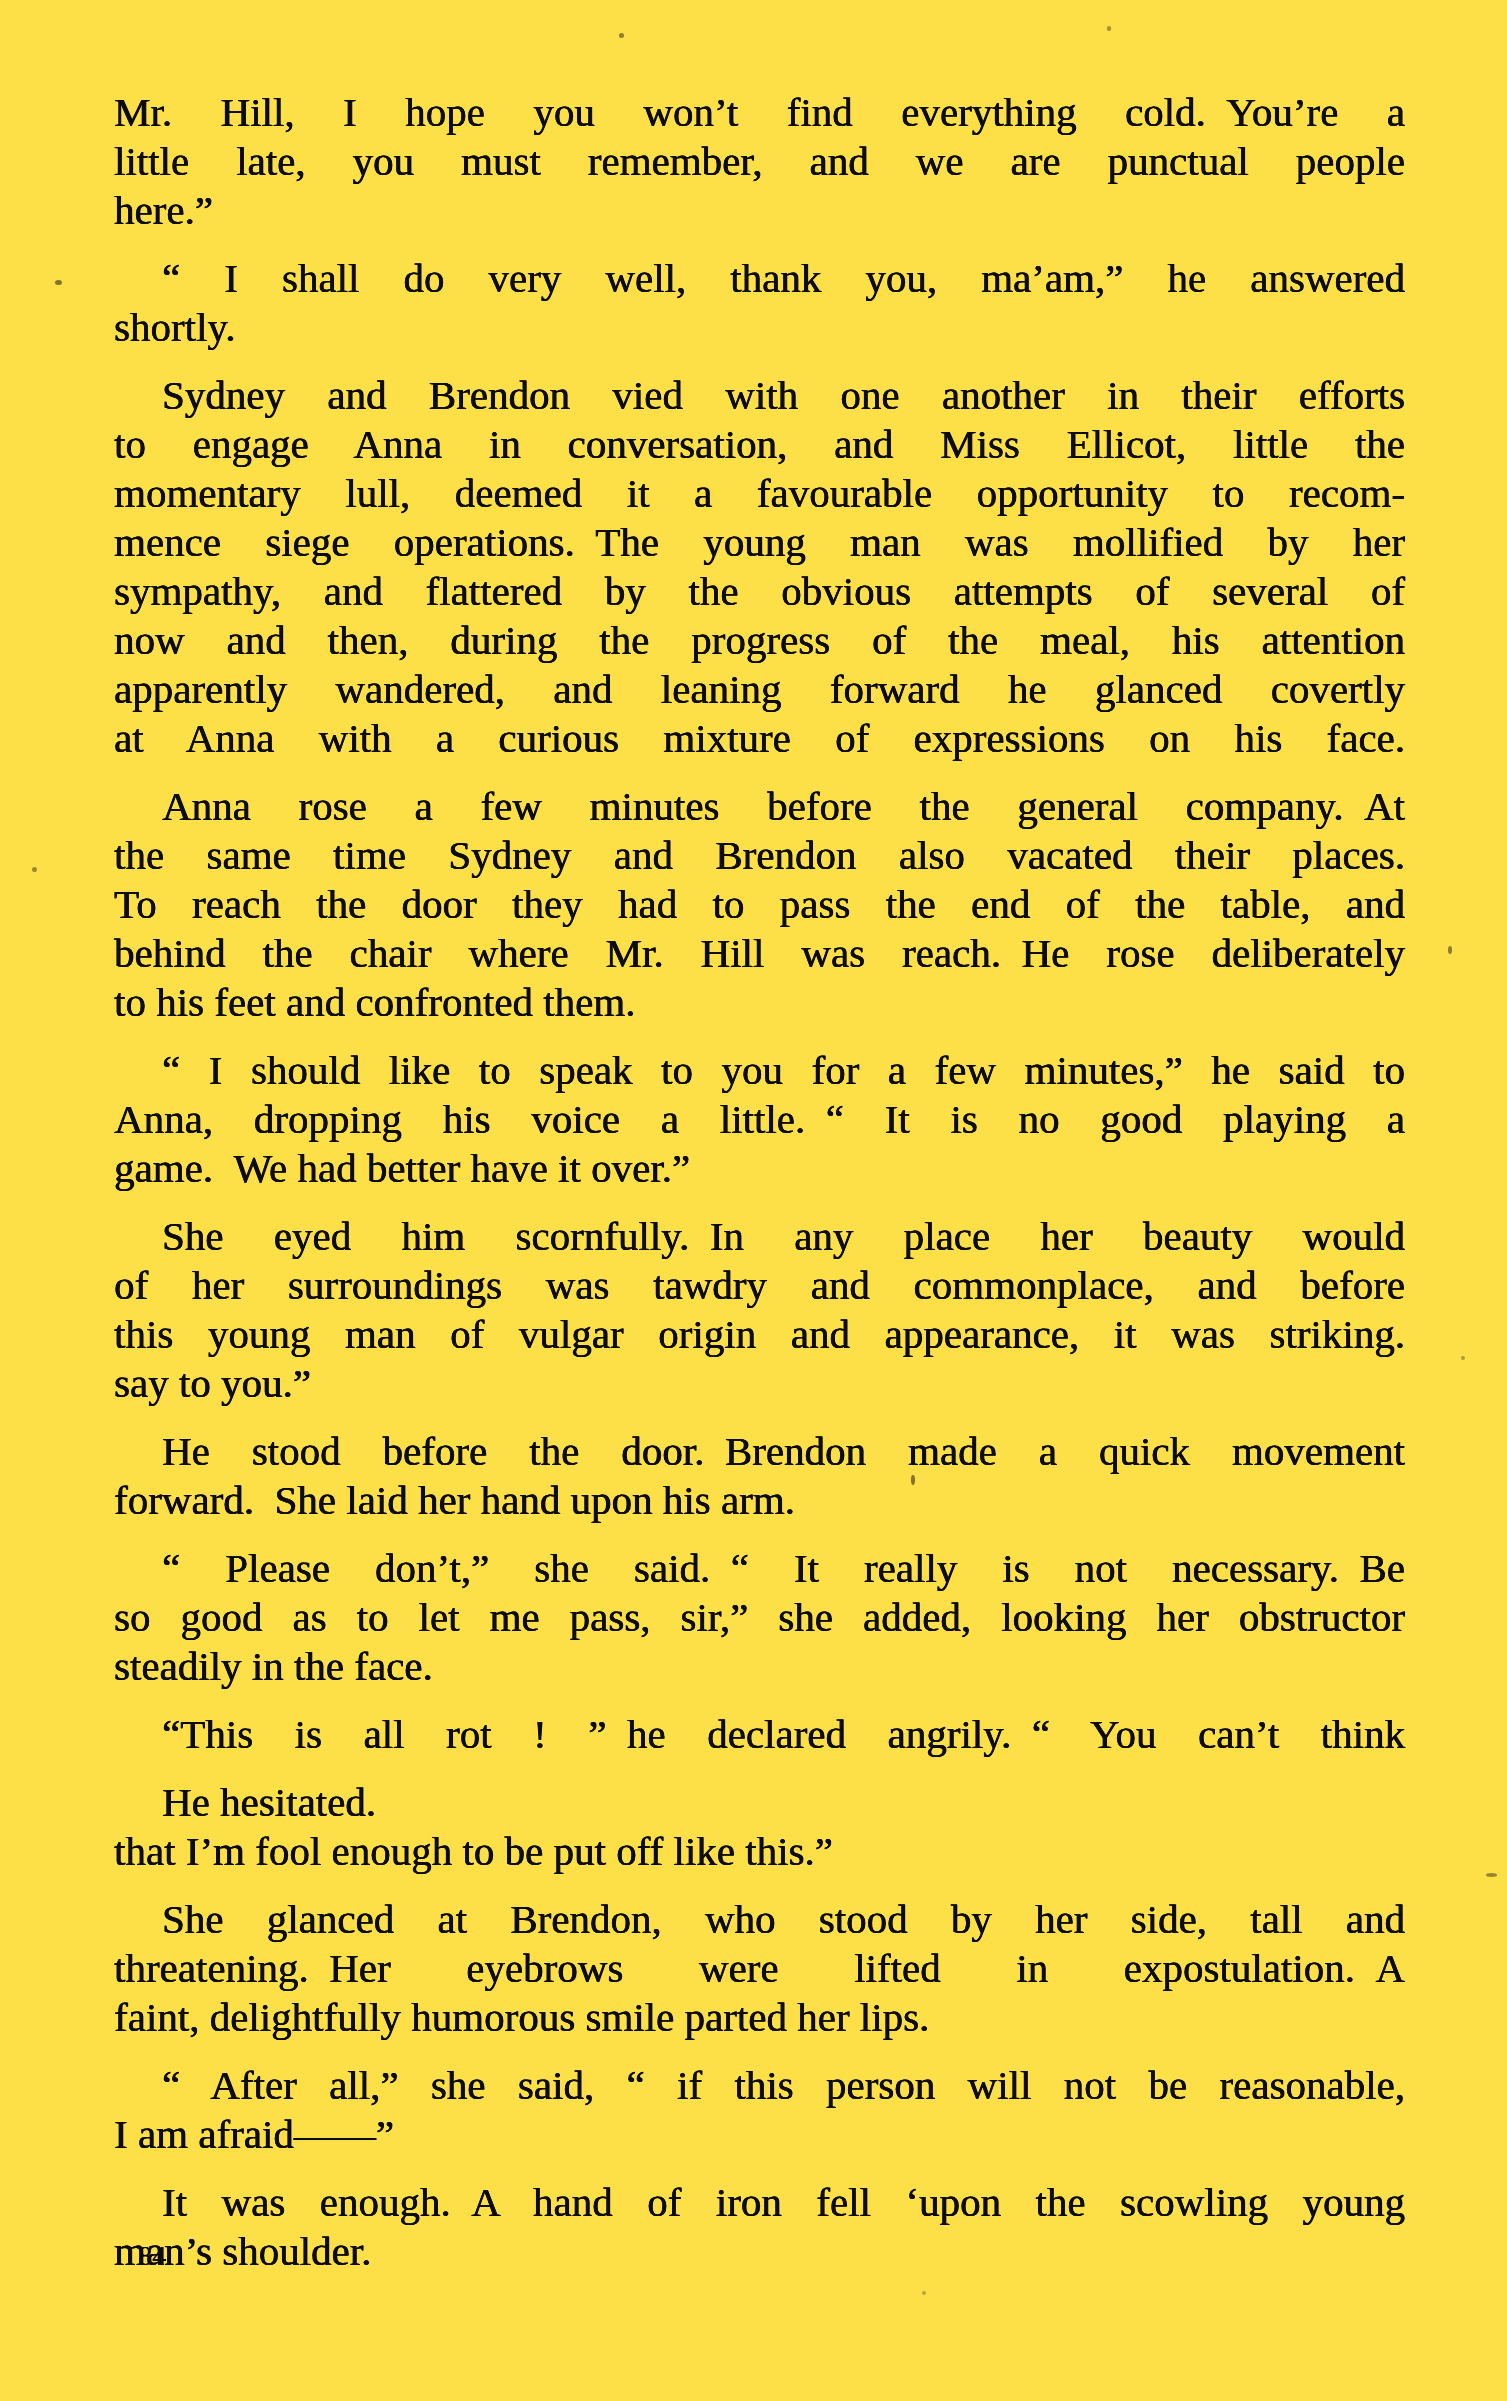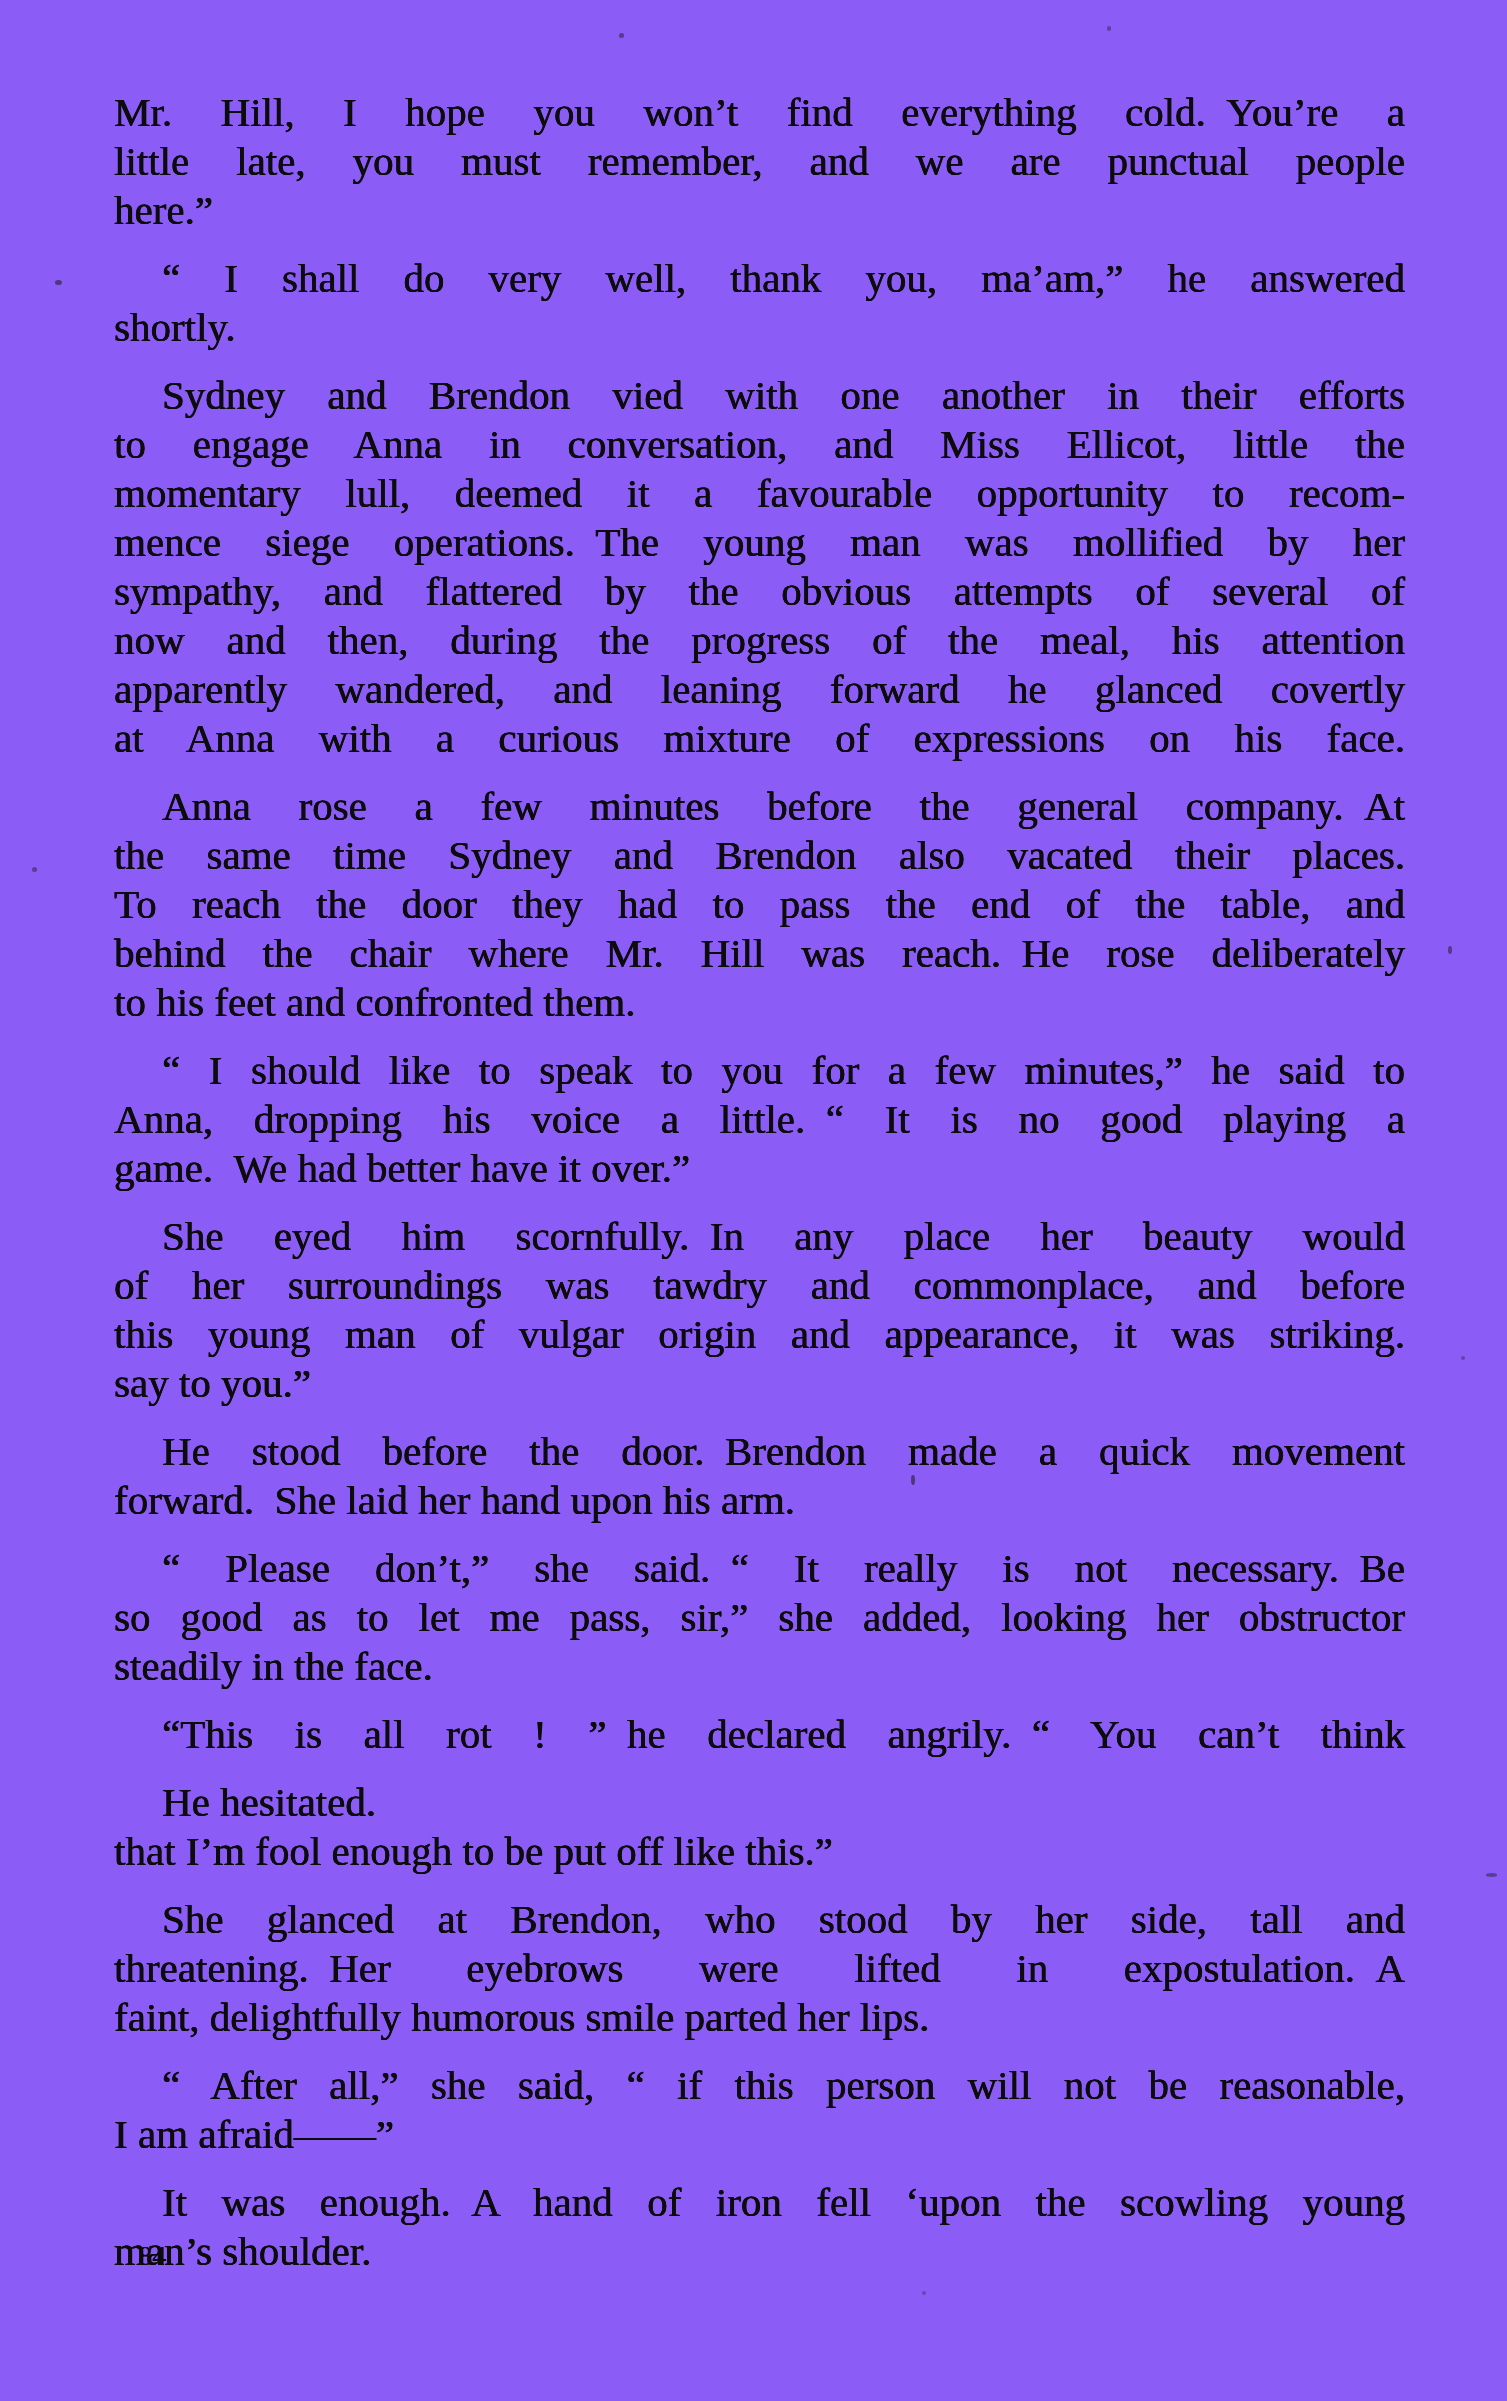--- a/index.html
+++ b/index.html
@@ -6,21 +6,21 @@
   body {
     width: 1507px;
     height: 2401px;
     position: relative;
     background: #fdfdfc;
     overflow: hidden;
   }
   .sheet {
     position: absolute;
     inset: 0;
-    background: #8b5cf6;
+    background: #fde047;
   }
   .text-block {
     position: absolute;
     left: 114px;
     top: 88px;
     width: 1291px;
     font-family: "Liberation Serif", serif;
     font-size: 41px;
     line-height: 49px;
     color: #0c0c0c;

